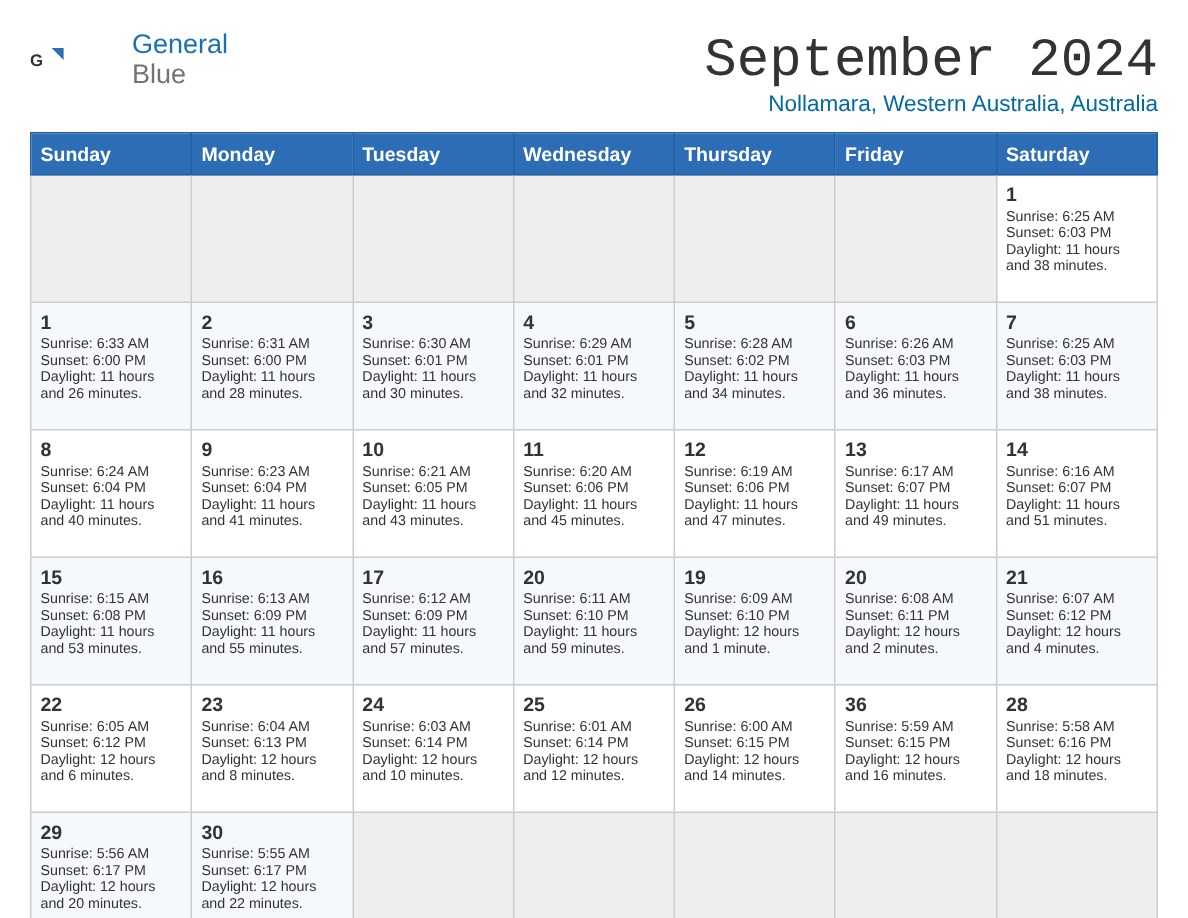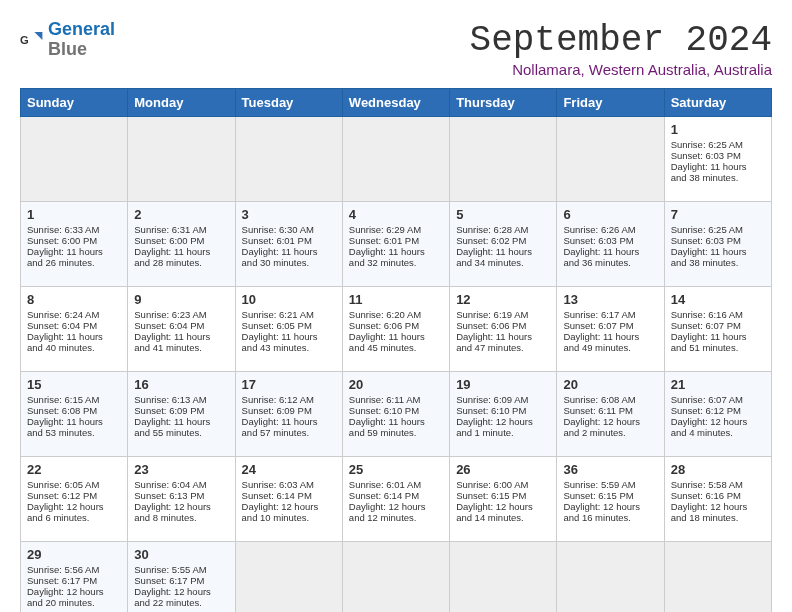--- a/index.html
+++ b/index.html
@@ -16,43 +16,44 @@
       align-items: flex-start;
       margin-bottom: 10px;
     }
     .logo {
       display: flex;
       align-items: center;
       gap: 4px;
     }
     .logo-text {
       font-size: 18px;
-      font-weight: bold;
+      font-weight: normal;
       color: #333;
       line-height: 1.1;
+      margin-left: 40px;
     }
     .logo-text span {
       color: #1a6fb5;
     }
     .logo-icon {
       width: 24px;
       height: 24px;
     }
     .title-block {
       text-align: right;
     }
     .month-title {
       font-size: 36px;
       font-weight: normal;
       color: #333;
       font-family: Liberation Mono, monospace;
     }
     .subtitle {
       font-size: 15px;
-      color: #701a75;
+      color: #0369a1;
     }
     table {
       width: 100%;
       border-collapse: collapse;
       table-layout: fixed;
     }
     thead th {
       background: #2d6db5;
       color: #fff;
       text-align: left;

